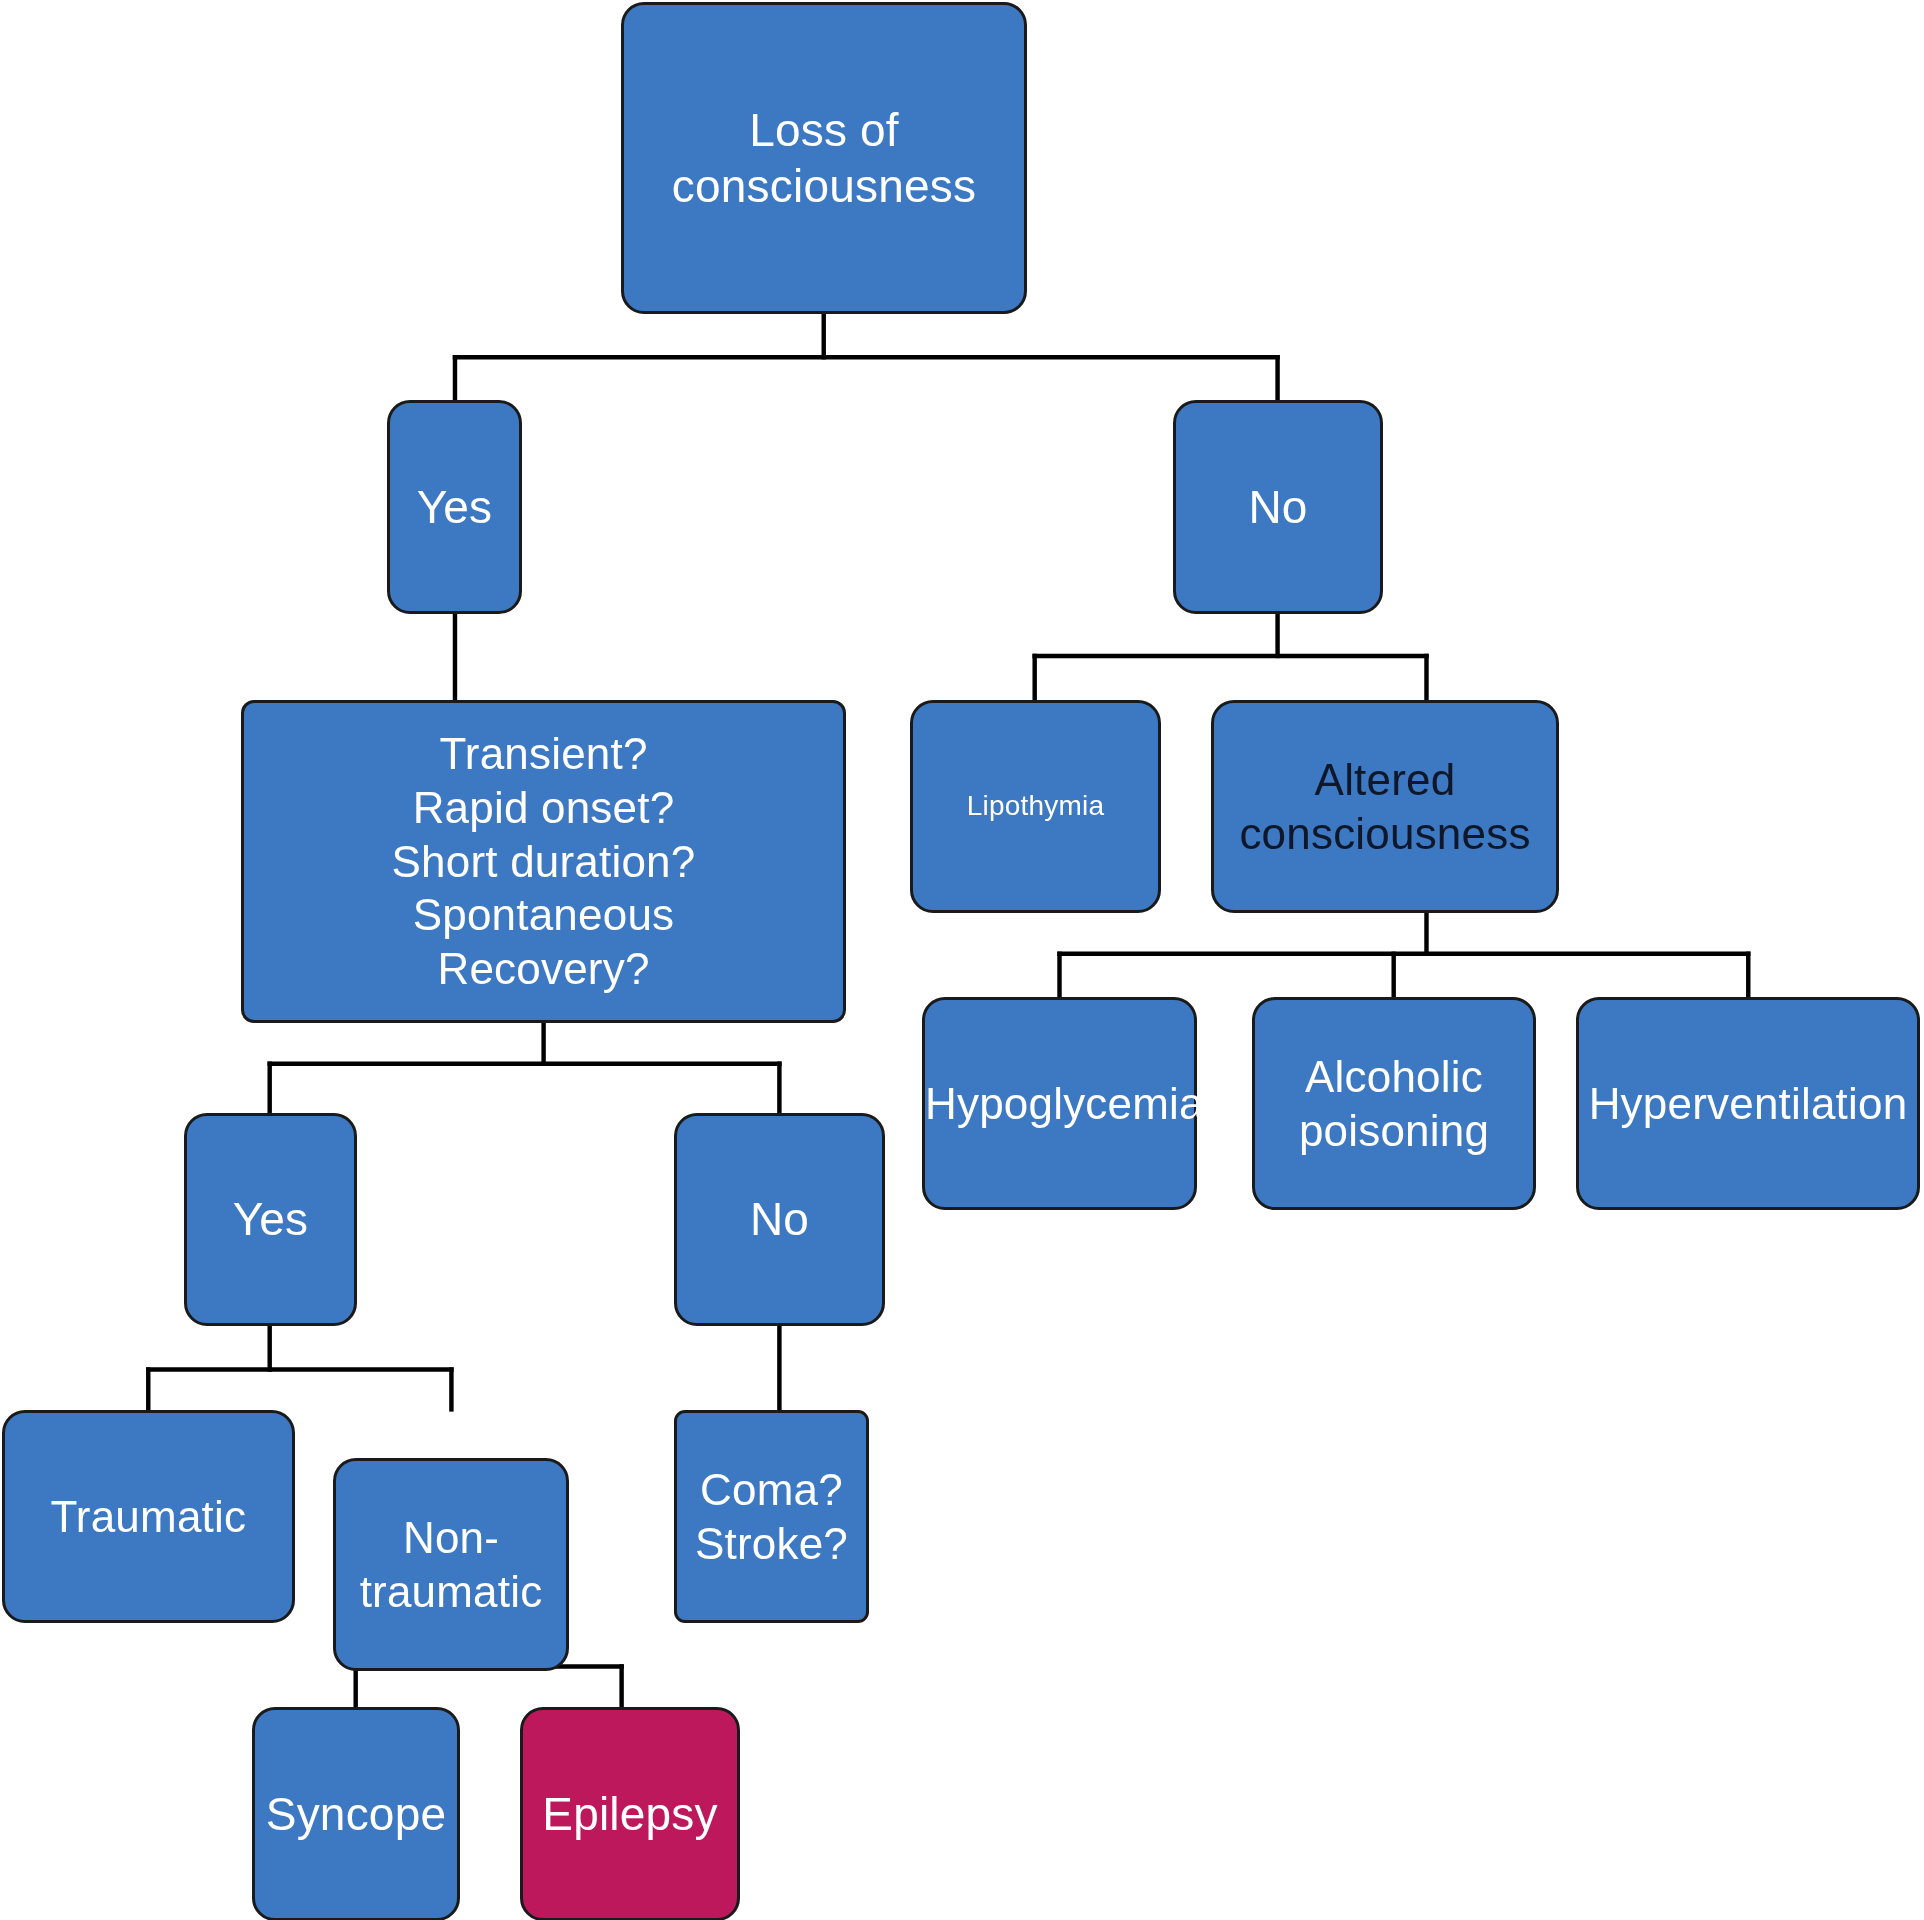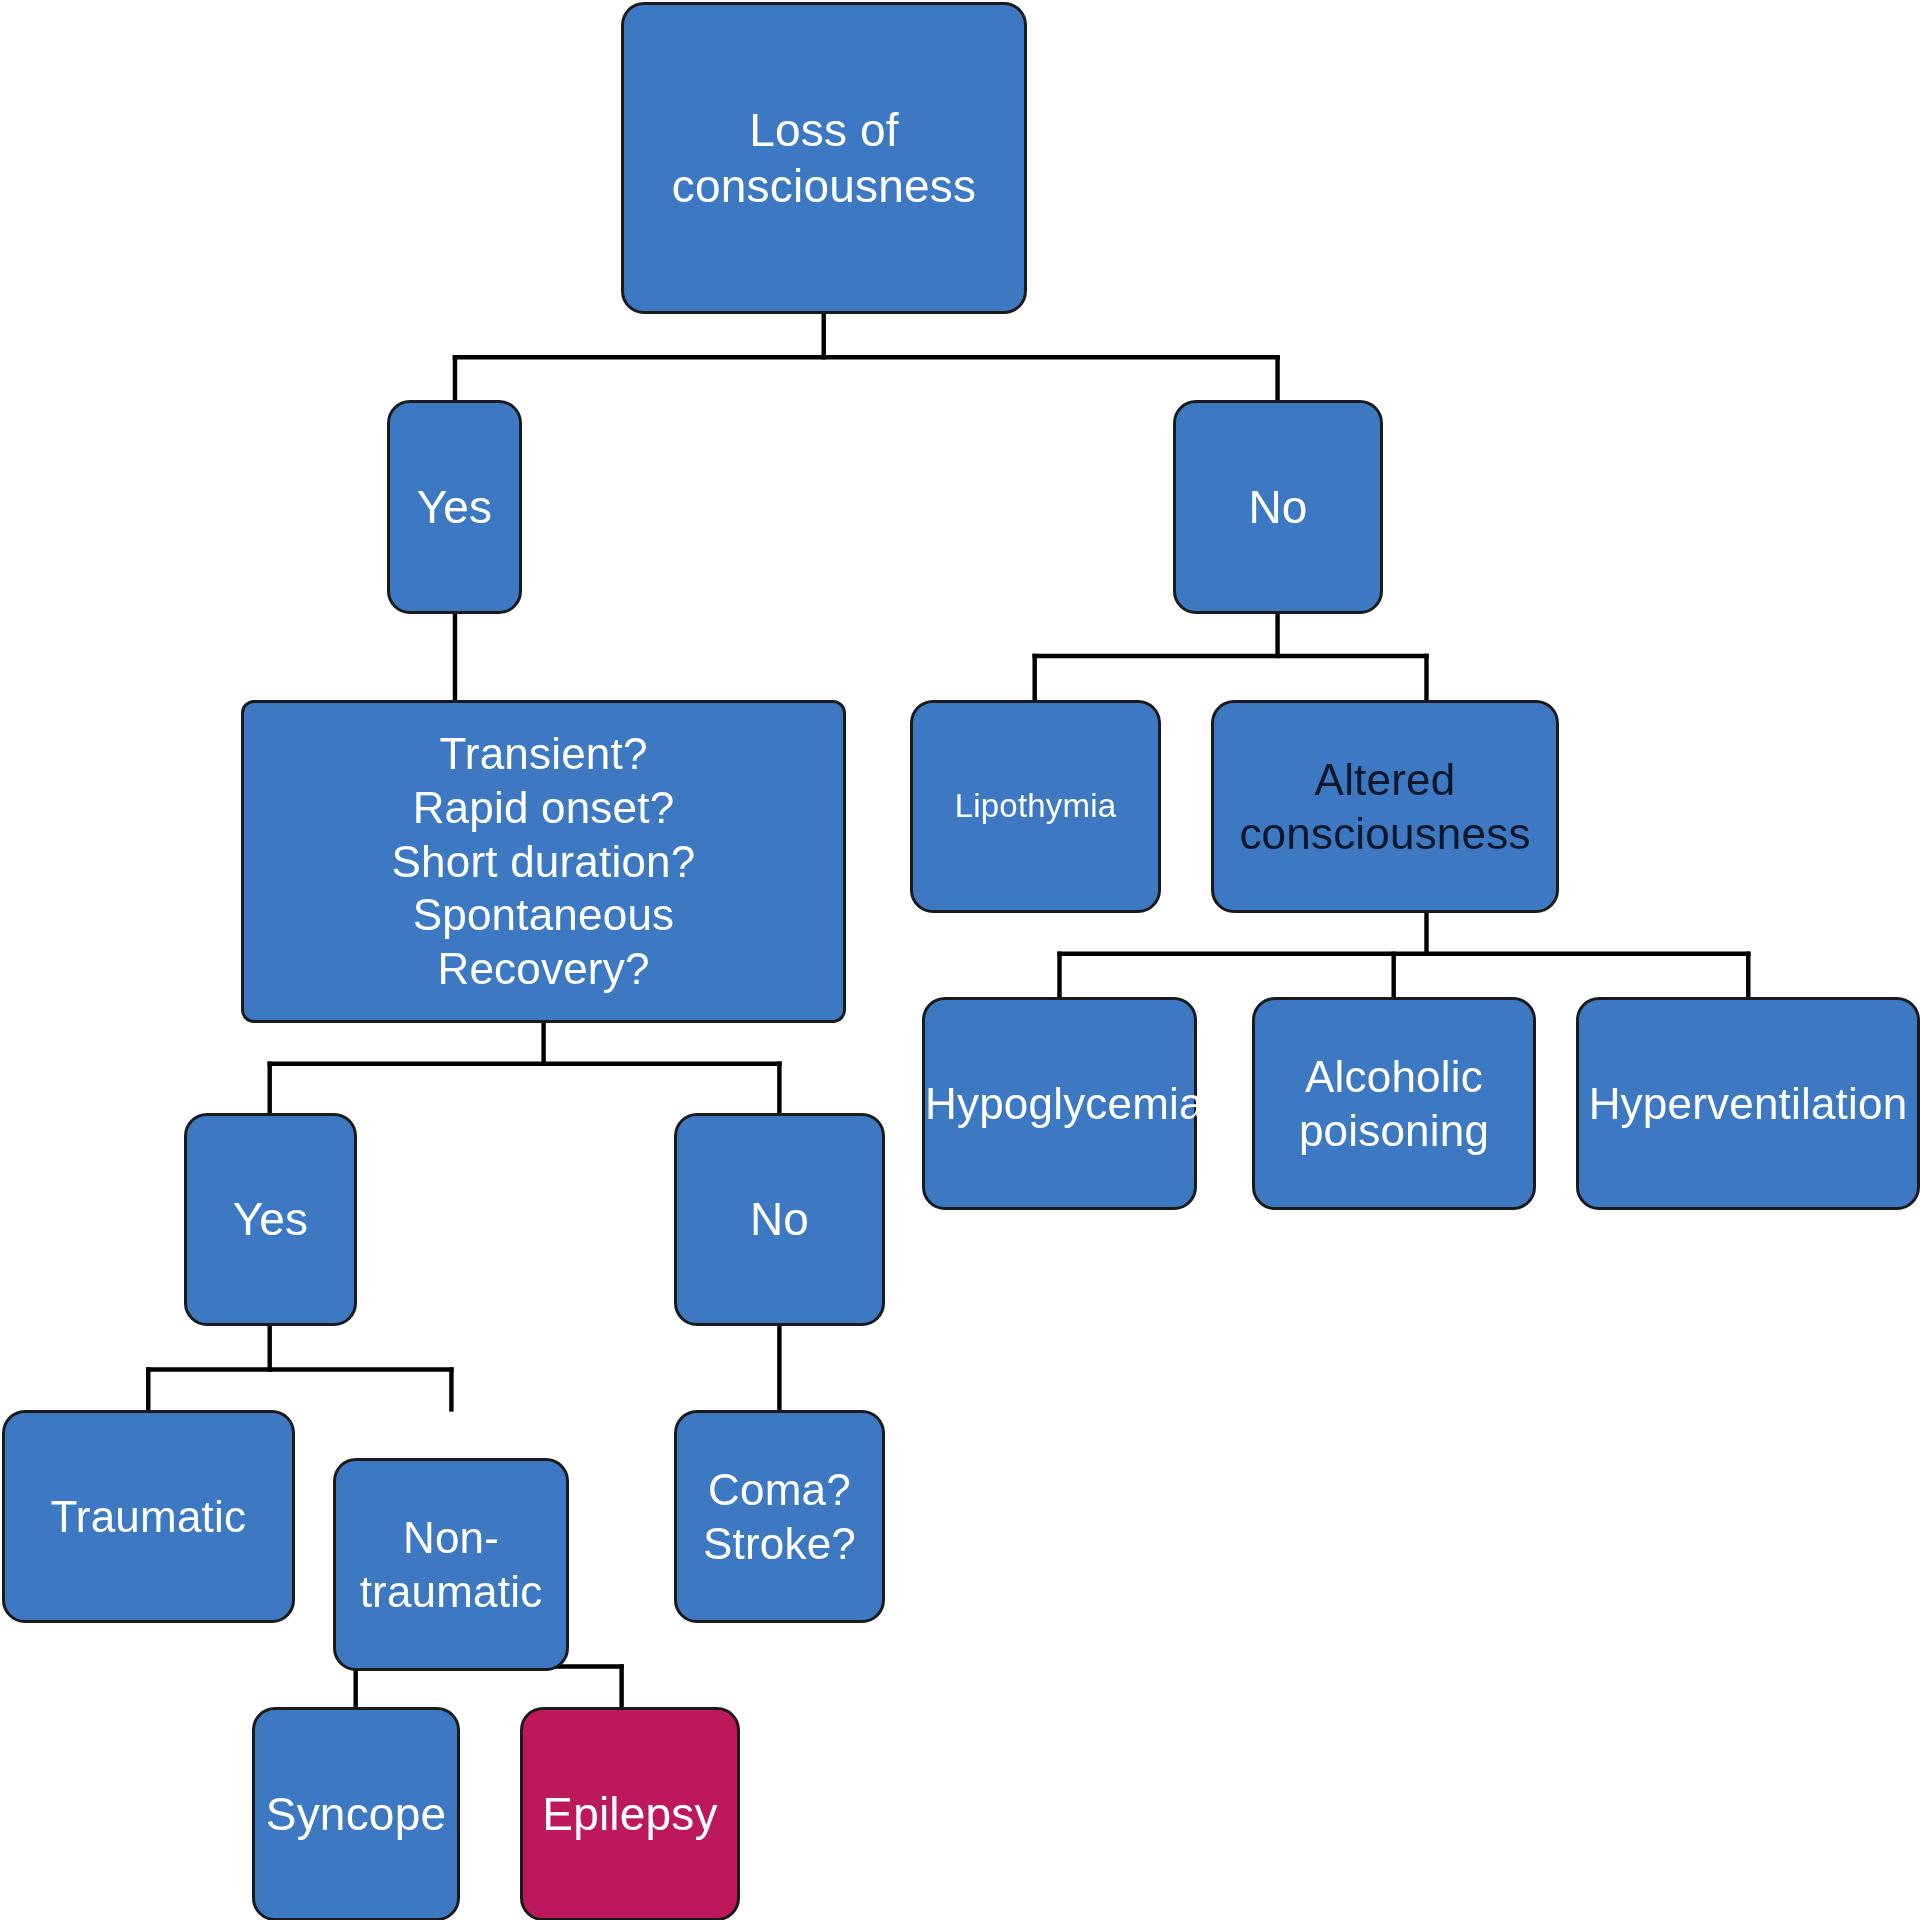--- a/index.html
+++ b/index.html
@@ -92,32 +92,32 @@
   <div id="node-layer">
       <div class="node" style="left: 621px; top: 1.8px; width: 406px; height: 312px; background: rgb(61, 120, 194); border-color: rgb(26, 26, 26); color: rgb(255, 255, 255); font-size: 46px;"><span class="node-label">Loss of
 consciousness</span></div>
       <div class="node" style="left: 387px; top: 400px; width: 135px; height: 214px; background: rgb(61, 120, 194); border-color: rgb(26, 26, 26); color: rgb(255, 255, 255); font-size: 46px;"><span class="node-label">Yes</span></div>
       <div class="node" style="left: 1173px; top: 400px; width: 210px; height: 214px; background: rgb(61, 120, 194); border-color: rgb(26, 26, 26); color: rgb(255, 255, 255); font-size: 46px;"><span class="node-label">No</span></div>
       <div class="node" style="left: 241px; top: 700px; width: 605px; height: 323px; background: rgb(61, 120, 194); border-color: rgb(26, 26, 26); color: rgb(255, 255, 255); font-size: 44px; border-radius: 13px;"><span class="node-label">Transient?
 Rapid onset?
 Short duration?
 Spontaneous
 Recovery?</span></div>
-      <div class="node" style="left: 910px; top: 700px; width: 251px; height: 213px; background: rgb(61, 120, 194); border-color: rgb(26, 26, 26); color: rgb(255, 255, 255); font-size: 33px;"><span class="node-label">Lipothymia</span></div>
+      <div class="node" style="left: 910px; top: 700px; width: 251px; height: 213px; background: rgb(61, 120, 194); border-color: rgb(26, 26, 26); color: rgb(255, 255, 255); font-size: 28px;"><span class="node-label">Lipothymia</span></div>
       <div class="node" style="left: 1211px; top: 700px; width: 348px; height: 213px; background: rgb(61, 120, 194); border-color: rgb(26, 26, 26); color: #0f172a; font-size: 44px;"><span class="node-label">Altered
 consciousness</span></div>
       <div class="node" style="left: 184px; top: 1113px; width: 173px; height: 213px; background: rgb(61, 120, 194); border-color: rgb(26, 26, 26); color: rgb(255, 255, 255); font-size: 46px;"><span class="node-label">Yes</span></div>
       <div class="node" style="left: 674px; top: 1113px; width: 211px; height: 213px; background: rgb(61, 120, 194); border-color: rgb(26, 26, 26); color: rgb(255, 255, 255); font-size: 46px;"><span class="node-label">No</span></div>
       <div class="node" style="left: 922px; top: 997px; width: 275px; height: 213px; background: rgb(61, 120, 194); border-color: rgb(26, 26, 26); color: rgb(255, 255, 255); font-size: 44px;"><span class="node-label">Hypoglycemia</span></div>
       <div class="node" style="left: 1252px; top: 997px; width: 284px; height: 213px; background: rgb(61, 120, 194); border-color: rgb(26, 26, 26); color: rgb(255, 255, 255); font-size: 44px;"><span class="node-label">Alcoholic
 poisoning</span></div>
       <div class="node" style="left: 1576px; top: 997px; width: 344px; height: 213px; background: rgb(61, 120, 194); border-color: rgb(26, 26, 26); color: rgb(255, 255, 255); font-size: 44px;"><span class="node-label">Hyperventilation</span></div>
       <div class="node" style="left: 1.8px; top: 1410px; width: 293px; height: 213px; background: rgb(61, 120, 194); border-color: rgb(26, 26, 26); color: rgb(255, 255, 255); font-size: 44px;"><span class="node-label">Traumatic</span></div>
       <div class="node" style="left: 333px; top: 1410px; width: 236px; height: 213px; background: rgb(61, 120, 194); border-color: rgb(26, 26, 26); color: rgb(255, 255, 255); font-size: 44px; margin-top: 48px;"><span class="node-label">Non-
 traumatic</span></div>
-      <div class="node" style="left: 674px; top: 1410px; width: 211px; height: 213px; background: rgb(61, 120, 194); border-color: rgb(26, 26, 26); color: rgb(255, 255, 255); font-size: 44px;"><span class="node-label">Coma?
+      <div class="node" style="left: 674px; top: 1410px; width: 195px; height: 213px; background: rgb(61, 120, 194); border-color: rgb(26, 26, 26); color: rgb(255, 255, 255); font-size: 44px; border-radius: 11px;"><span class="node-label">Coma?
 Stroke?</span></div>
       <div class="node" style="left: 252px; top: 1707px; width: 208px; height: 214px; background: rgb(61, 120, 194); border-color: rgb(26, 26, 26); color: rgb(255, 255, 255); font-size: 46px;"><span class="node-label">Syncope</span></div>
       <div class="node" style="left: 520px; top: 1707px; width: 220px; height: 214px; background: #be185d; border-color: rgb(26, 26, 26); color: rgb(255, 255, 255); font-size: 46px;"><span class="node-label">Epilepsy</span></div>
     </div>
 
 </div>
 
 
 </body></html>

